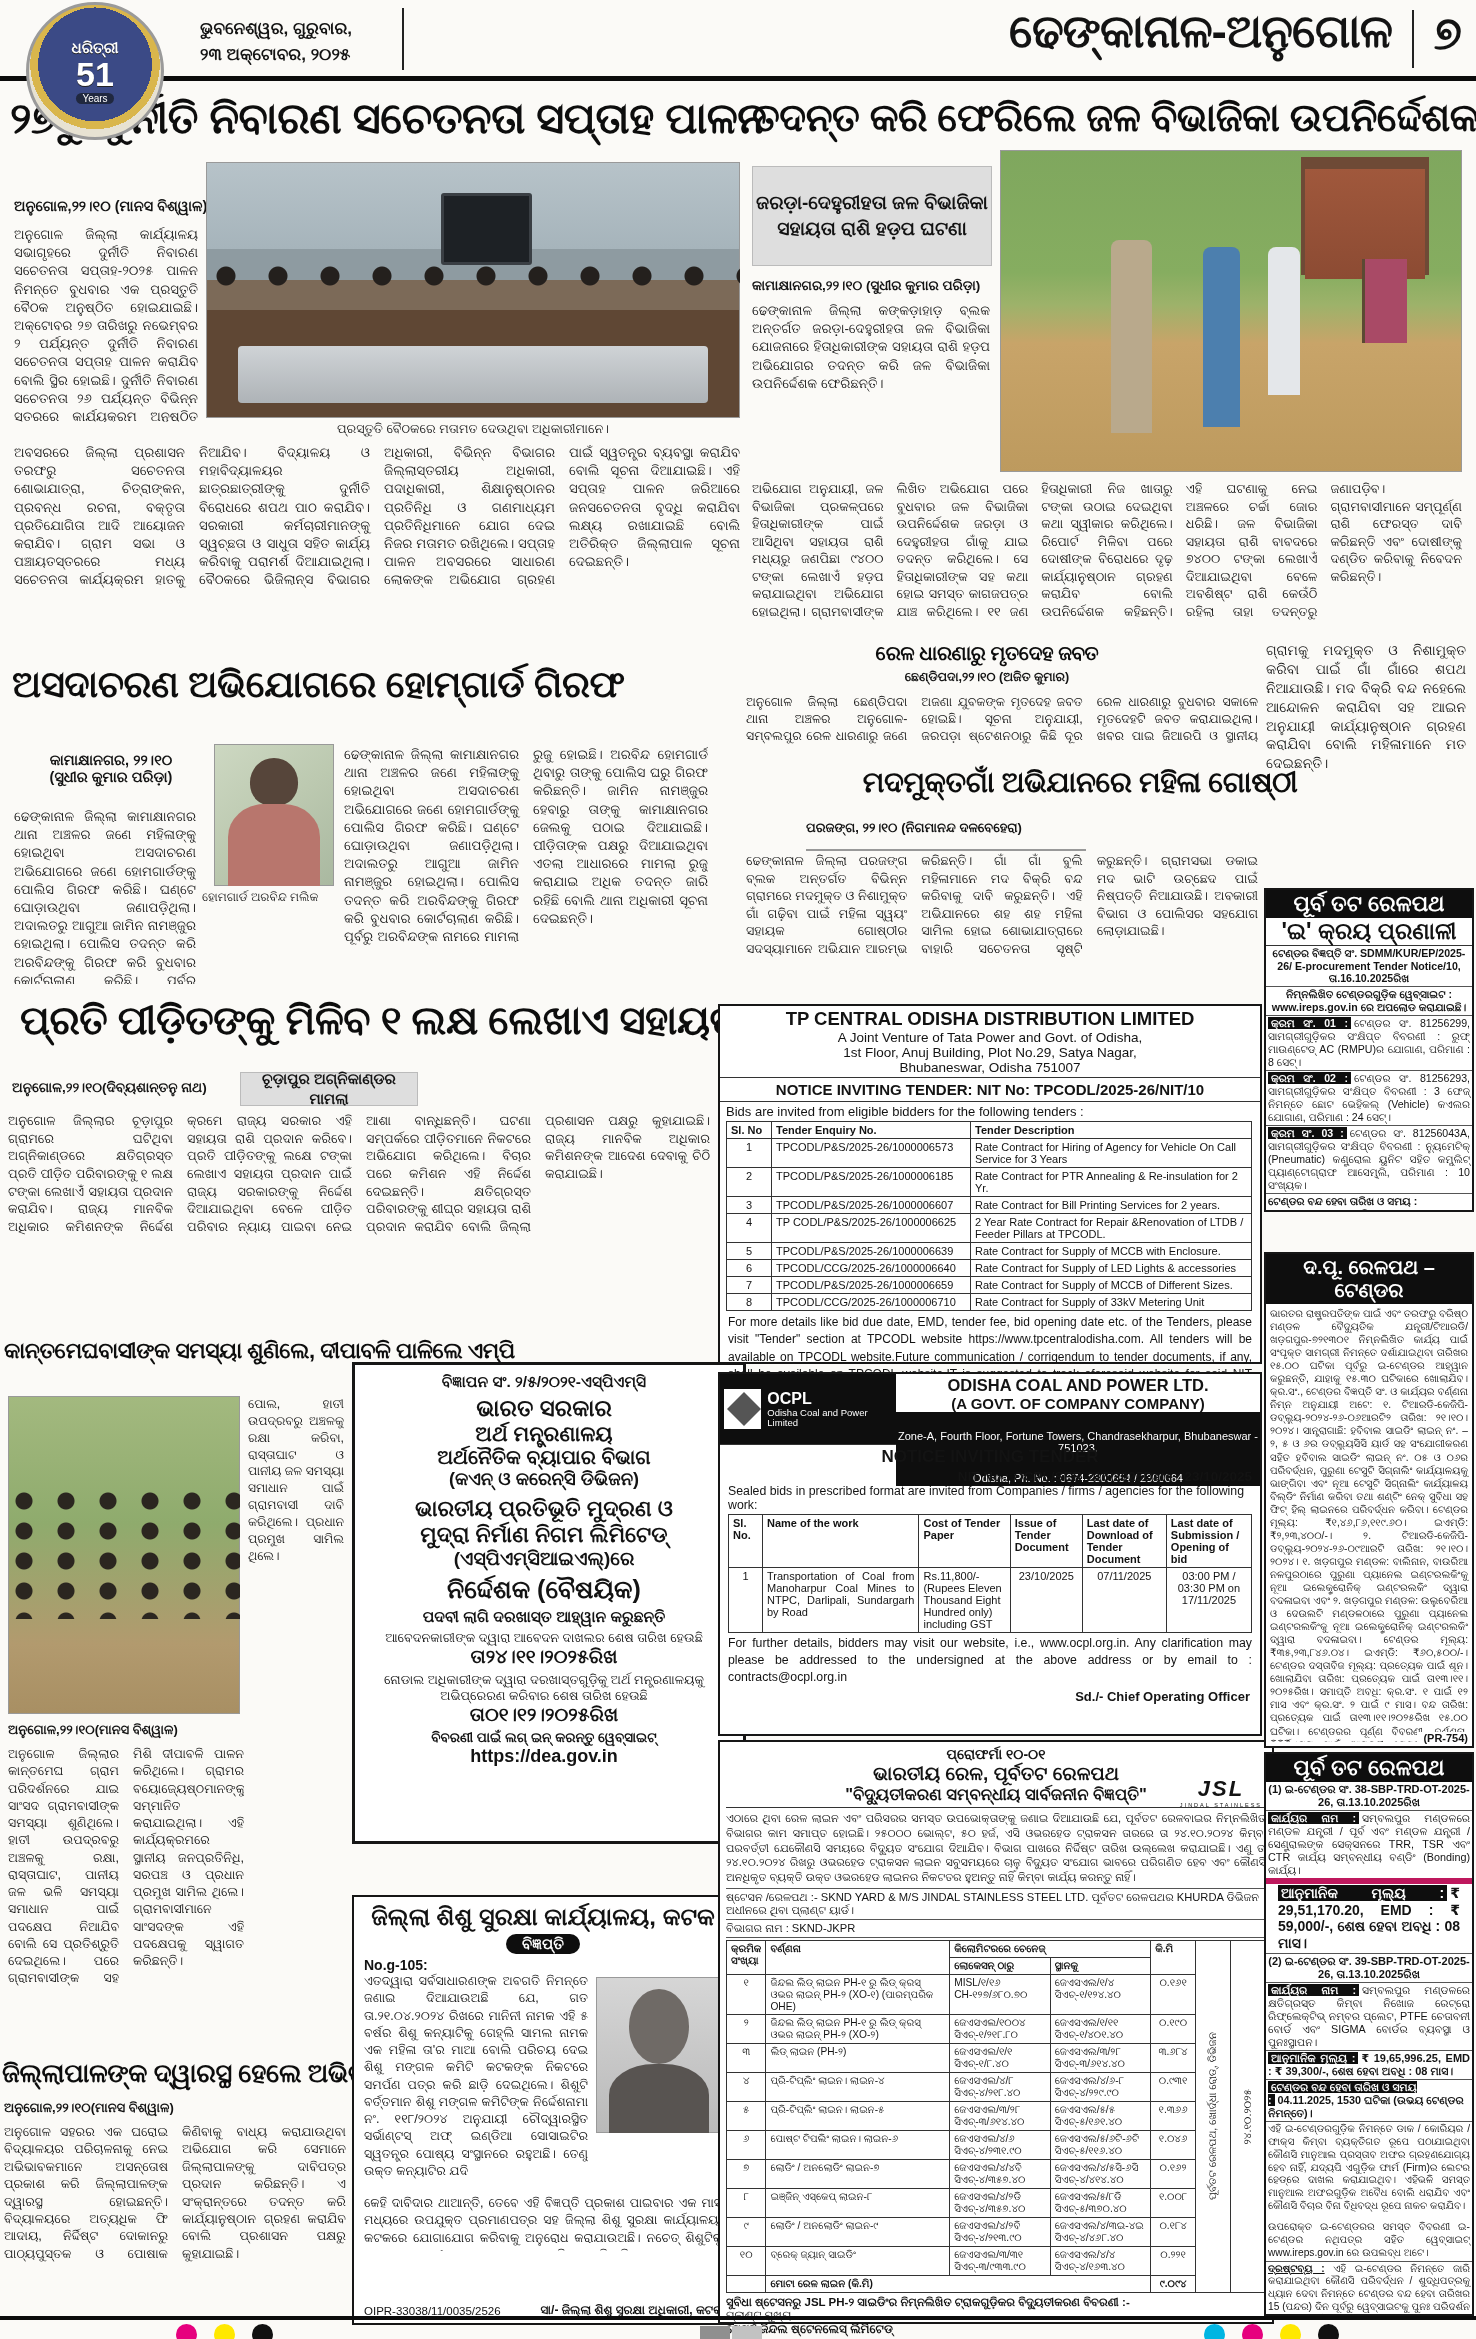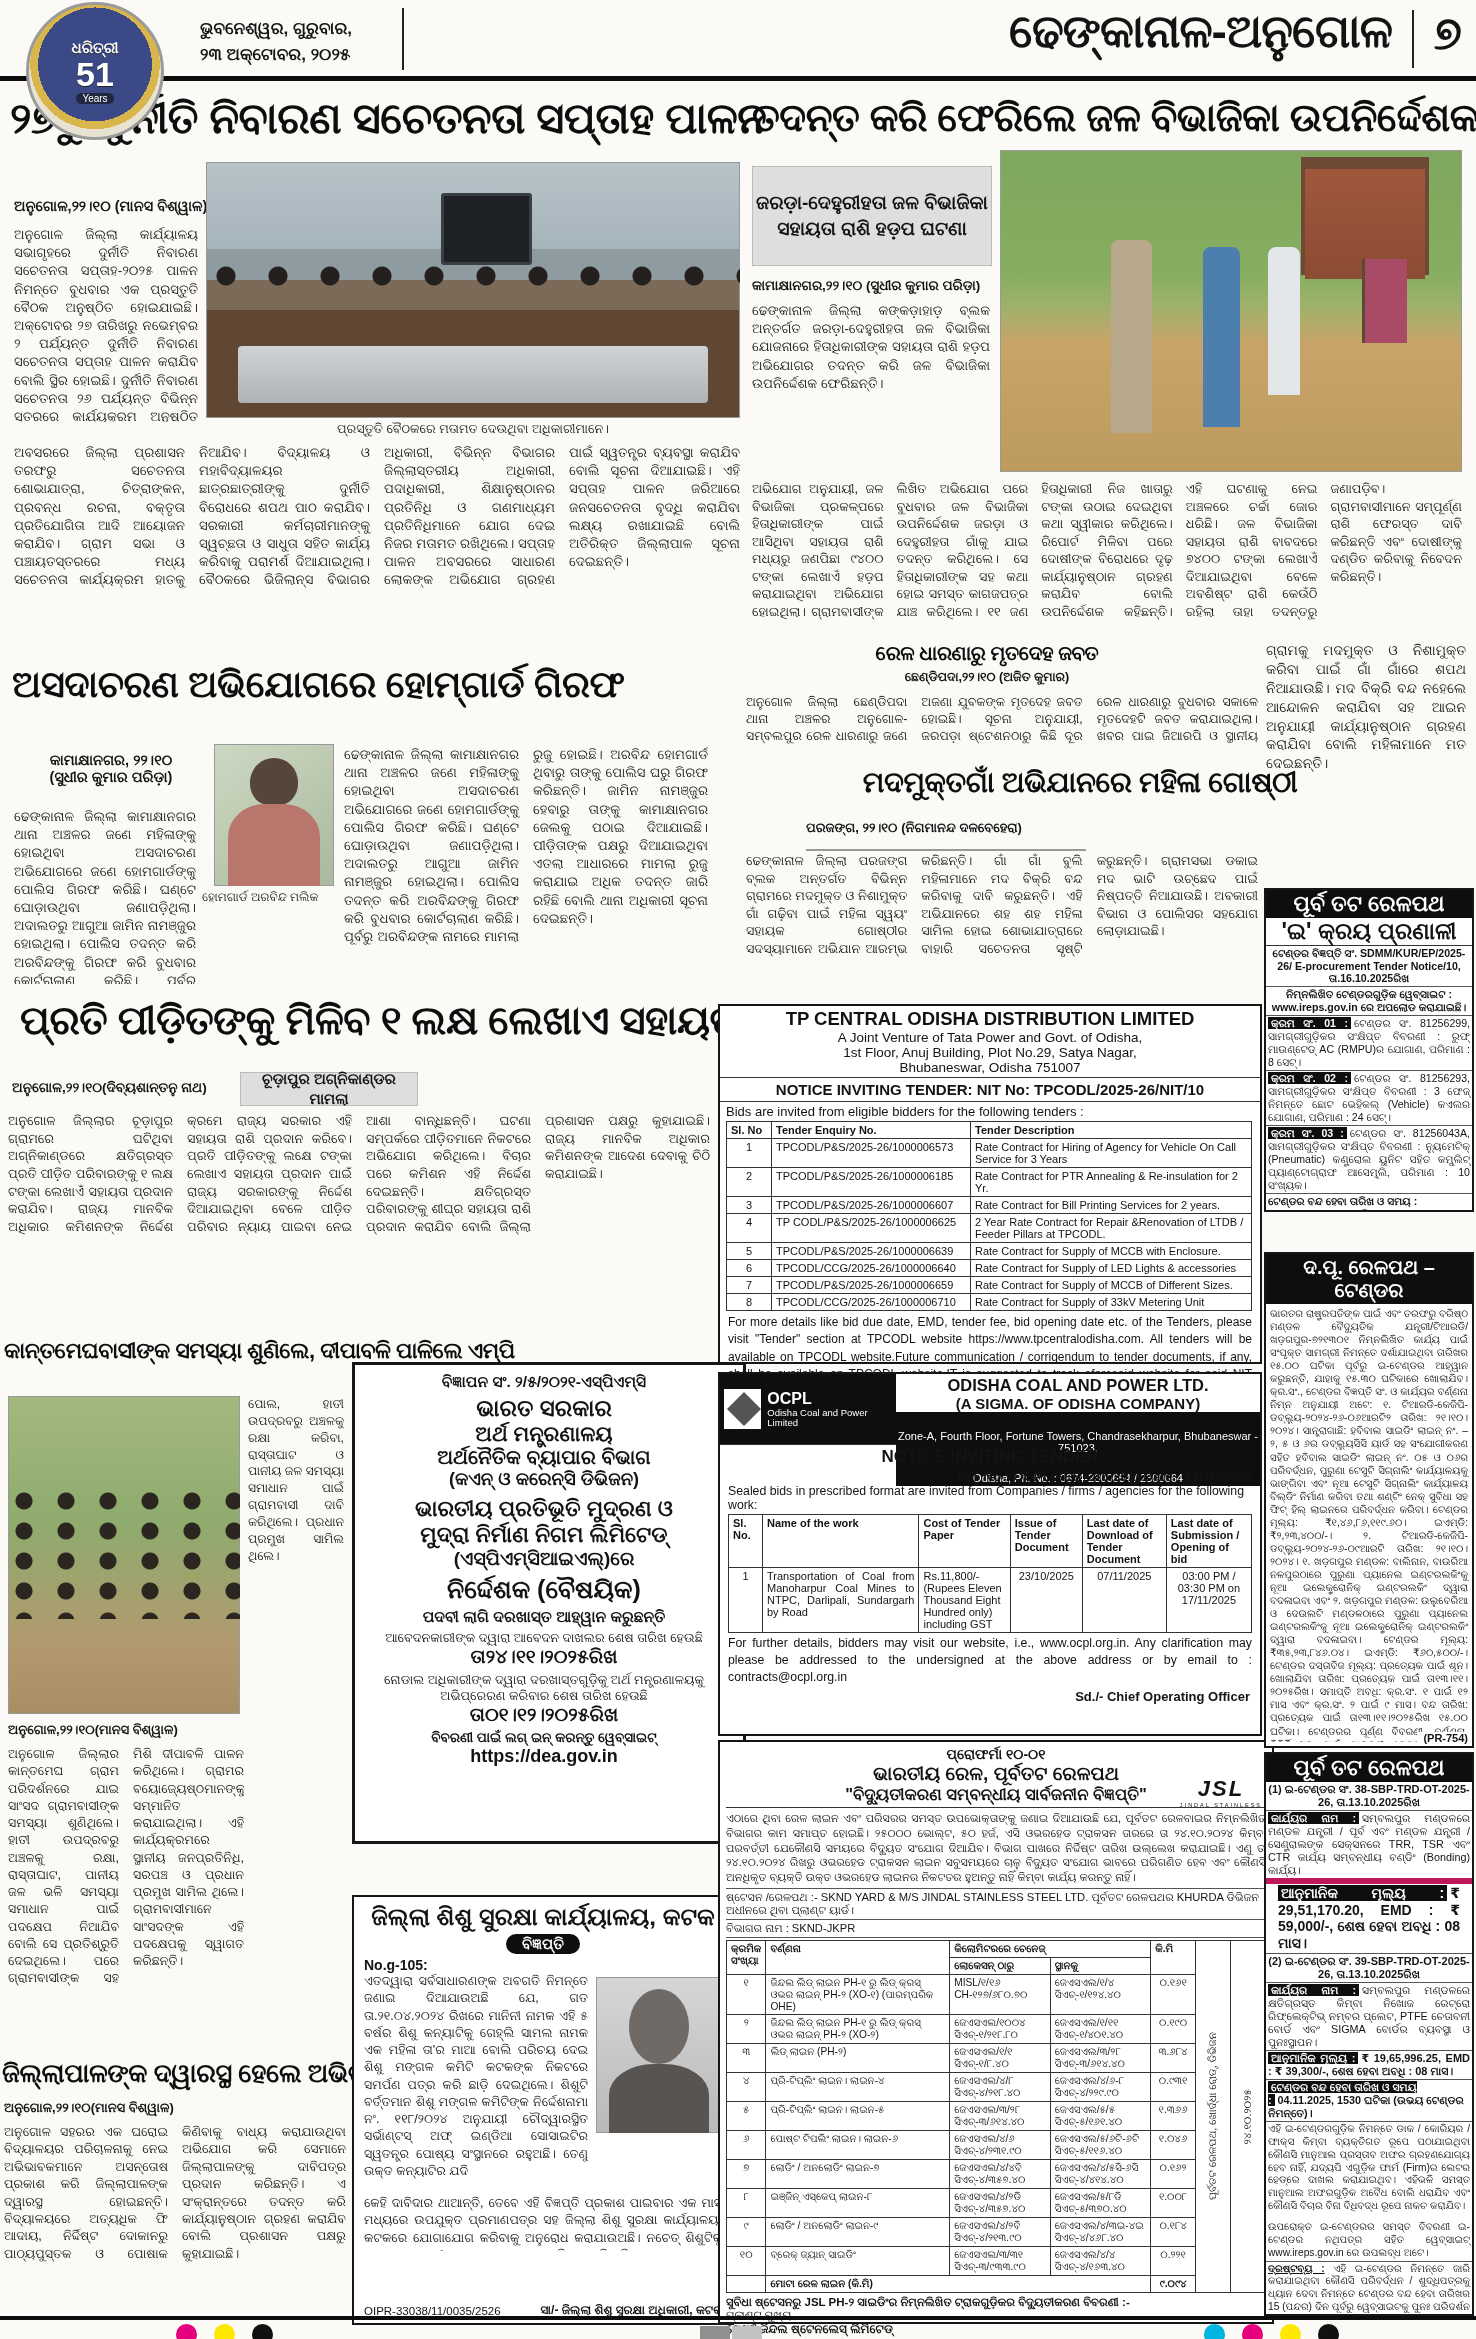--- a/index.html
+++ b/index.html
@@ -282,21 +282,21 @@
           <div style="font-size:9.5px;line-height:1.1">
             <span>Odisha</span>
             <span>Coal and</span>
             <span>Power</span>
             <span>Limited</span>
           </div>
         </div>
       </div>
       <div style="flex:1;text-align:center">
         <div class="b" style="font-size:16.5px;padding-top:2px">ODISHA COAL AND POWER LTD.</div>
-        <div class="b" style="font-size:15px">(A SIGMA. OF ODISHA COMPANY)</div>
+        <div class="b" style="font-size:15px">(A GOVT. OF COMPANY COMPANY)</div>
         <div class="blackbar" style="font-weight:normal;font-size:11px;padding:18px 2px">Zone-A, Fourth Floor, Fortune Towers, Chandrasekharpur, Bhubaneswar - 751023,</div>
         <div class="blackbar" style="font-weight:normal;font-size:11px;padding:0 2px 2px">Odisha, Ph. No. : 0674-2300654 / 2300664</div>
       </div>
     </div>
     <div class="b ctr" style="font-size:17px;padding:2px 0">NOTICE INVITING TENDER</div>
     <div style="display:flex;justify-content:flex-end;padding:0 8px">
       <span class="b" style="font-size:13.5px">NIT No : OCPL/SER-216/2025</span>
       <span class="b" style="font-size:13.5px">Date : 23/10/2025</span>
     </div>
     <div style="font-size:12.3px;padding:0 8px">Sealed bids in prescribed format are invited from Companies / firms / agencies for the following work:</div>

